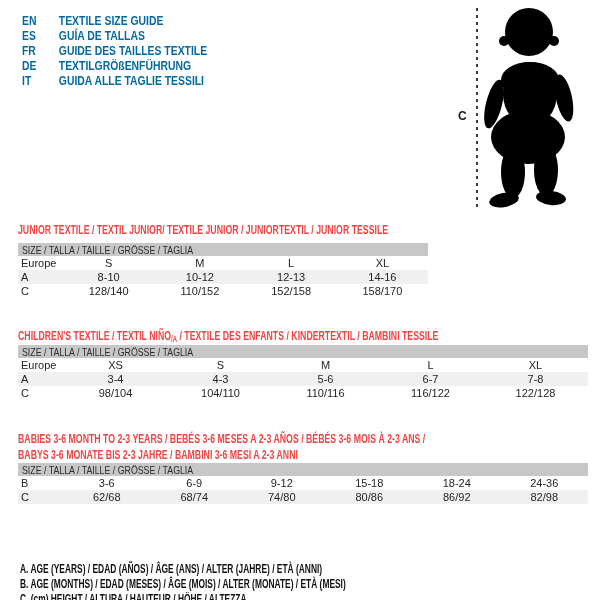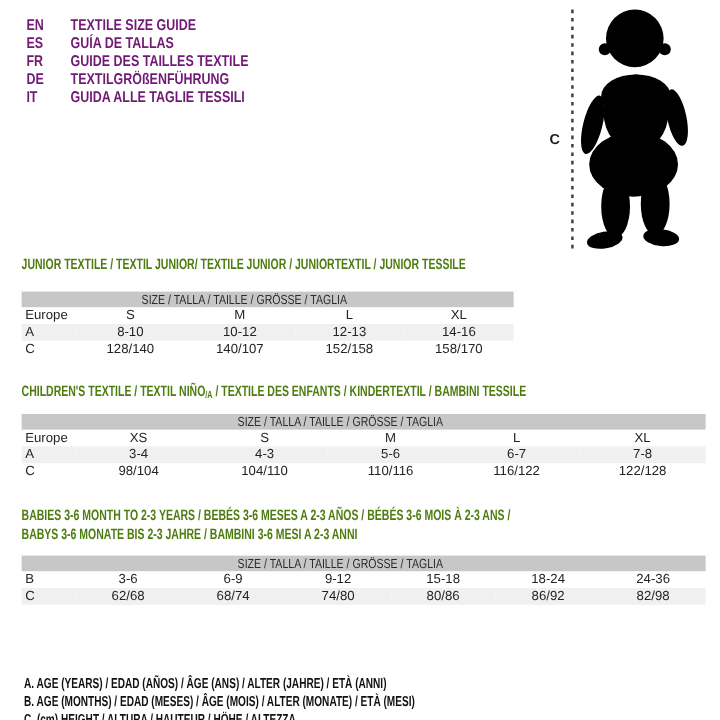--- a/index.html
+++ b/index.html
@@ -6,35 +6,35 @@
   html,body { width:600px; height:600px; background:#ffffff; }
   body { font-family:"Liberation Sans", sans-serif; color:#1d1d1d; }
   .page { position:relative; width:600px; height:600px; background:#fff; overflow:hidden; }
 
   
   .cond80 { display:inline-block; transform:scaleX(0.80); transform-origin:0 50%; white-space:nowrap; }
   .cond70 { display:inline-block; transform:scaleX(0.70); transform-origin:0 50%; white-space:nowrap; }
 
   
   .langs { position:absolute; top:13px; left:22px; }
-  .lang-line { height:15px; line-height:15px; font-size:13px; font-weight:bold; color:#701a75; }
+  .lang-line { height:15px; line-height:15px; font-size:13px; font-weight:bold; color:#0369a1; }
   .lang-code { display:inline-block; width:46px; }
 
   
   .figure { position:absolute; left:450px; top:2px; width:150px; height:212px; }
 
   
-  .sec-title { position:absolute; left:18px; font-size:12.5px; font-weight:bold; color:#4d7c0f; line-height:16px; }
+  .sec-title { position:absolute; left:18px; font-size:12.5px; font-weight:bold; color:#ef4444; line-height:16px;margin-top:10px; }
   .subsize { font-size:8.5px; vertical-align:-2px; }
 
   
   table.sizetable { position:absolute; left:18px; border-collapse:collapse; table-layout:fixed; font-size:11px; color:#242424; }
   table.sizetable td { height:14px; padding:0; text-align:center; vertical-align:middle; overflow:visible; white-space:nowrap; }
   table.sizetable td.lbl { text-align:left; padding-left:3px; }
-  table.sizetable tr.hdr td { background:#c7c7c7; height:13px; text-align:center; padding-left:4px; font-size:11px; color:#2b2b2b; }
+  table.sizetable tr.hdr td { background:#c7c7c7; height:13px; text-align:left; padding-left:4px; font-size:11px; color:#2b2b2b; }
   table.sizetable tr.alt td { background:#f0f0f0; }
   .t-junior { width:410px; top:243px; }
   .t-children { width:570px; top:345px; }
   .t-babies { width:570px; top:463px; }
 
   
   .legend { position:absolute; left:20px; top:562px; }
   .legend-line { height:15px; line-height:15px; font-size:12px; font-weight:bold; color:#111; }
 </style>
 </head>
@@ -104,21 +104,21 @@
       <tr class="alt">
         <td class="lbl">A</td>
         <td>8-10</td>
         <td>10-12</td>
         <td>12-13</td>
         <td>14-16</td>
       </tr>
       <tr>
         <td class="lbl">C</td>
         <td>128/140</td>
-        <td>140/107</td>
+        <td>110/152</td>
         <td>152/158</td>
         <td>158/170</td>
       </tr>
     </tbody>
   </table>
 
   <div class="sec-title" style="top:318px">
     <span class="cond70"><span>CHILDREN'S TEXTILE / TEXTIL NIÑO</span><span class="subsize">/A</span><span> / TEXTILE DES ENFANTS / KINDERTEXTIL / BAMBINI TESSILE</span></span>
   </div>
   <table class="sizetable t-children">

